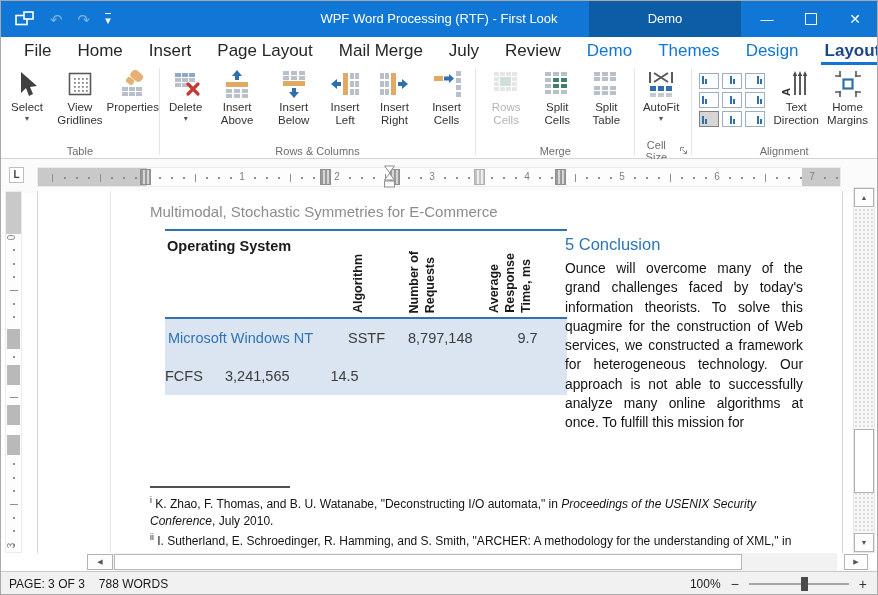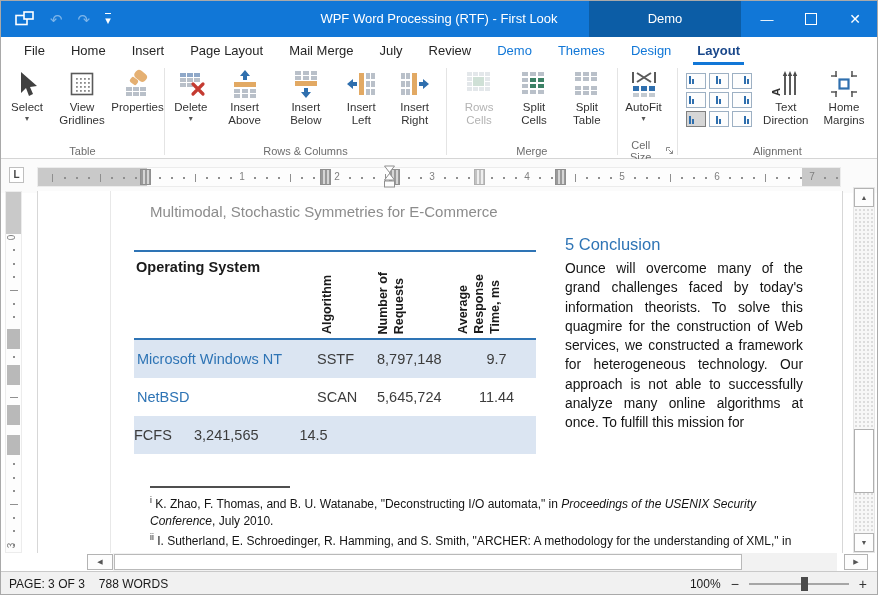--- a/index.html
+++ b/index.html
@@ -9,21 +9,21 @@
   .qat{position:absolute;left:14px;top:0;height:36px;display:flex;align-items:center;gap:15px;}
   .qat .muted{color:rgba(255,255,255,.45);font-size:15px;line-height:1;}
   .qat .white{color:#fff;font-size:11px;line-height:1;}
   .win-title{position:absolute;left:0;right:0;top:0;height:36px;line-height:36px;text-align:center;font-size:13px;color:#fff;}
   .ctx-block{position:absolute;left:588px;top:0;width:152px;height:36px;background:#0c5da6;color:#fff;text-align:center;line-height:36px;font-size:13px;}
   .win-btns{position:absolute;right:0;top:0;height:36px;display:flex;}
   .win-btn{width:44px;height:36px;display:flex;align-items:center;justify-content:center;color:#fff;font-size:13px;}
   .max-box{display:inline-block;width:10px;height:10px;border:1px solid #fff;}
   
   .tabrow{position:absolute;left:0;top:36px;width:100%;height:28px;background:#fff;display:flex;align-items:stretch;padding-left:10px;box-sizing:border-box;}
-  .tab{position:relative;padding:0 13px;font-size:13px;line-height:28px;color:#262626;white-space:nowrap;}
+  .tab{position:relative;padding:0 13px;font-size:17px;line-height:28px;color:#262626;white-space:nowrap;}
   .tab.contextual{color:#1177d7;}
   .tab.selected{color:#19478a;font-weight:bold;}
   .tab.selected::after{content:"";position:absolute;left:9px;right:9px;bottom:0;height:3px;background:#1177d7;}
   
   .ribbon{position:absolute;left:0;top:64px;width:100%;height:93px;background:#fff;border-bottom:1px solid #d5d5d5;display:flex;}
   .group{display:flex;flex-direction:column;padding:1px 3px 0;}
   .gbtns{display:flex;align-items:flex-start;flex:1;}
   .glabel{height:15px;text-align:center;font-size:11px;color:#6d6d6d;display:flex;align-items:center;justify-content:center;gap:4px;}
   .gsep{width:1px;background:#e4e4e4;margin:3px 0;}
   .rbtn{min-width:42px;max-width:60px;display:flex;flex-direction:column;align-items:center;padding:3px 2px 0;cursor:default;}
@@ -52,21 +52,21 @@
   .indent{position:absolute;z-index:3;}
   #vruler{position:absolute;left:4px;top:190px;width:17px;height:362px;background:#fdfdfd;border:1px solid #ececec;box-sizing:border-box;}
   .vmargin{position:absolute;left:0;right:0;background:#c9c9c9;}
   .vtick{position:absolute;background:#8f8f8f;}
   .vnum{position:absolute;left:3px;font-size:10px;color:#7f7f7f;transform:rotate(-90deg);}
   .vblock{position:absolute;left:1px;width:13px;height:20px;background:#b9b9b9;}
   
   .canvas{position:absolute;left:36px;top:190px;width:806px;height:362px;background:#fff;border-left:1px solid #d7d7d7;border-right:1px solid #d7d7d7;box-sizing:border-box;overflow:hidden;}
   .page-edge{position:absolute;left:72px;top:0;bottom:0;width:1px;background:#e8e8e8;}
   .doc-title{position:absolute;left:112px;top:12px;font-size:15px;color:#8c8c8c;}
-  .doc-table{position:absolute;left:96px;top:38px;width:402px;border-top:2px solid #2e74b5;margin-top:21px;}
+  .doc-table{position:absolute;left:127px;top:38px;width:402px;border-top:2px solid #2e74b5;}
   .thead{position:relative;height:86px;border-bottom:2px solid #2e74b5;}
   .th-os{position:absolute;left:2px;top:7px;font-size:14.5px;font-weight:bold;color:#1a1a1a;}
   .rot-wrap{position:absolute;bottom:4px;display:flex;align-items:flex-end;gap:2px;}
   .rot{writing-mode:vertical-rl;transform:rotate(180deg);font-size:12.5px;font-weight:bold;color:#1a1a1a;line-height:14px;}
   .trow{display:flex;align-items:center;height:38px;font-size:14.5px;color:#3c3c3c;}
   .trow.shaded{background:#dbe5f2;}
   .cell-os{width:180px;padding-left:3px;color:#2e74b5;}
   .cell-alg{width:60px;} .cell-req{width:80px;} .cell-avg{width:79px;text-align:center;}
   .conclusion{position:absolute;left:527px;top:44px;width:238px;}
   .conc-h{font-size:16.5px;color:#2e74b5;margin:0 0 5px 0;}
@@ -252,20 +252,31 @@
                 <rect x="1" y="4" width="4" height="6" fill="#b9c0c9"></rect>
                 <rect x="6" y="4" width="4" height="6" fill="#b9c0c9"></rect>
                 <rect x="1" y="12" width="4" height="6" fill="#b9c0c9"></rect>
                 <rect x="6" y="12" width="4" height="6" fill="#b9c0c9"></rect>
                 <rect x="1" y="20" width="4" height="6" fill="#b9c0c9"></rect>
                 <rect x="6" y="20" width="4" height="6" fill="#b9c0c9"></rect>
                 <rect x="12" y="4" width="5" height="22" fill="#e2a963"></rect>
                 <path d="M29 15 L23 10 L23 13 L19 13 L19 17 L23 17 L23 20 Z" fill="#2f6fae"></path>
               </svg></span>
             <span class="rlabel">Insert Right</span>
+          </div>
+          <div class="rbtn">
+            <span class="ricon"><svg viewBox="0 0 30 30" width="30" height="30">
+                <rect x="2" y="7" width="9" height="5" fill="#e2a963"></rect>
+                <path d="M12 7.5 L17 7.5 L17 5 L22 9.5 L17 14 L17 11.5 L12 11.5 Z" fill="#2f6fae"></path>
+                <rect x="24" y="2" width="5" height="5" fill="#b9c0c9"></rect>
+                <rect x="24" y="9" width="5" height="5" fill="#b9c0c9"></rect>
+                <rect x="24" y="16" width="5" height="5" fill="#b9c0c9"></rect>
+                <rect x="24" y="23" width="5" height="5" fill="#b9c0c9"></rect>
+              </svg></span>
+            <span class="rlabel">Insert Cells</span>
           </div>
         </div>
         <div class="glabel">
           <span>Rows &amp; Columns</span>
         </div>
       </section>
       <div class="gsep"></div>
       <section class="group">
         <div class="gbtns">
           <div class="rbtn disabled">
@@ -582,26 +593,20 @@
             <span class="rot">Response</span>
             <span class="rot">Time, ms</span>
           </div>
         </div>
         <div class="trow shaded">
           <div class="cell-os">Microsoft Windows NT</div>
           <div class="cell-alg">SSTF</div>
           <div class="cell-req">8,797,148</div>
           <div class="cell-avg">9.7</div>
         </div>
-        <div class="trow">
-          <div class="cell-os">NetBSD</div>
-          <div class="cell-alg">SCAN</div>
-          <div class="cell-req">5,645,724</div>
-          <div class="cell-avg">11.44</div>
-        </div>
         <div class="trow shaded">
           <div class="cell-alg">FCFS</div>
           <div class="cell-req">3,241,565</div>
           <div class="cell-avg">14.5</div>
         </div>
       </div>
 
     <div class="conclusion">
       <div class="conc-h">5 Conclusion</div>
       <div class="conc-b">Ounce will overcome many of the grand challenges faced by today's information theorists. To solve this quagmire for the construction of Web services, we constructed a framework for heterogeneous technology. Our approach is not able to successfully analyze many online algorithms at once. To fulfill this mission for</div>

